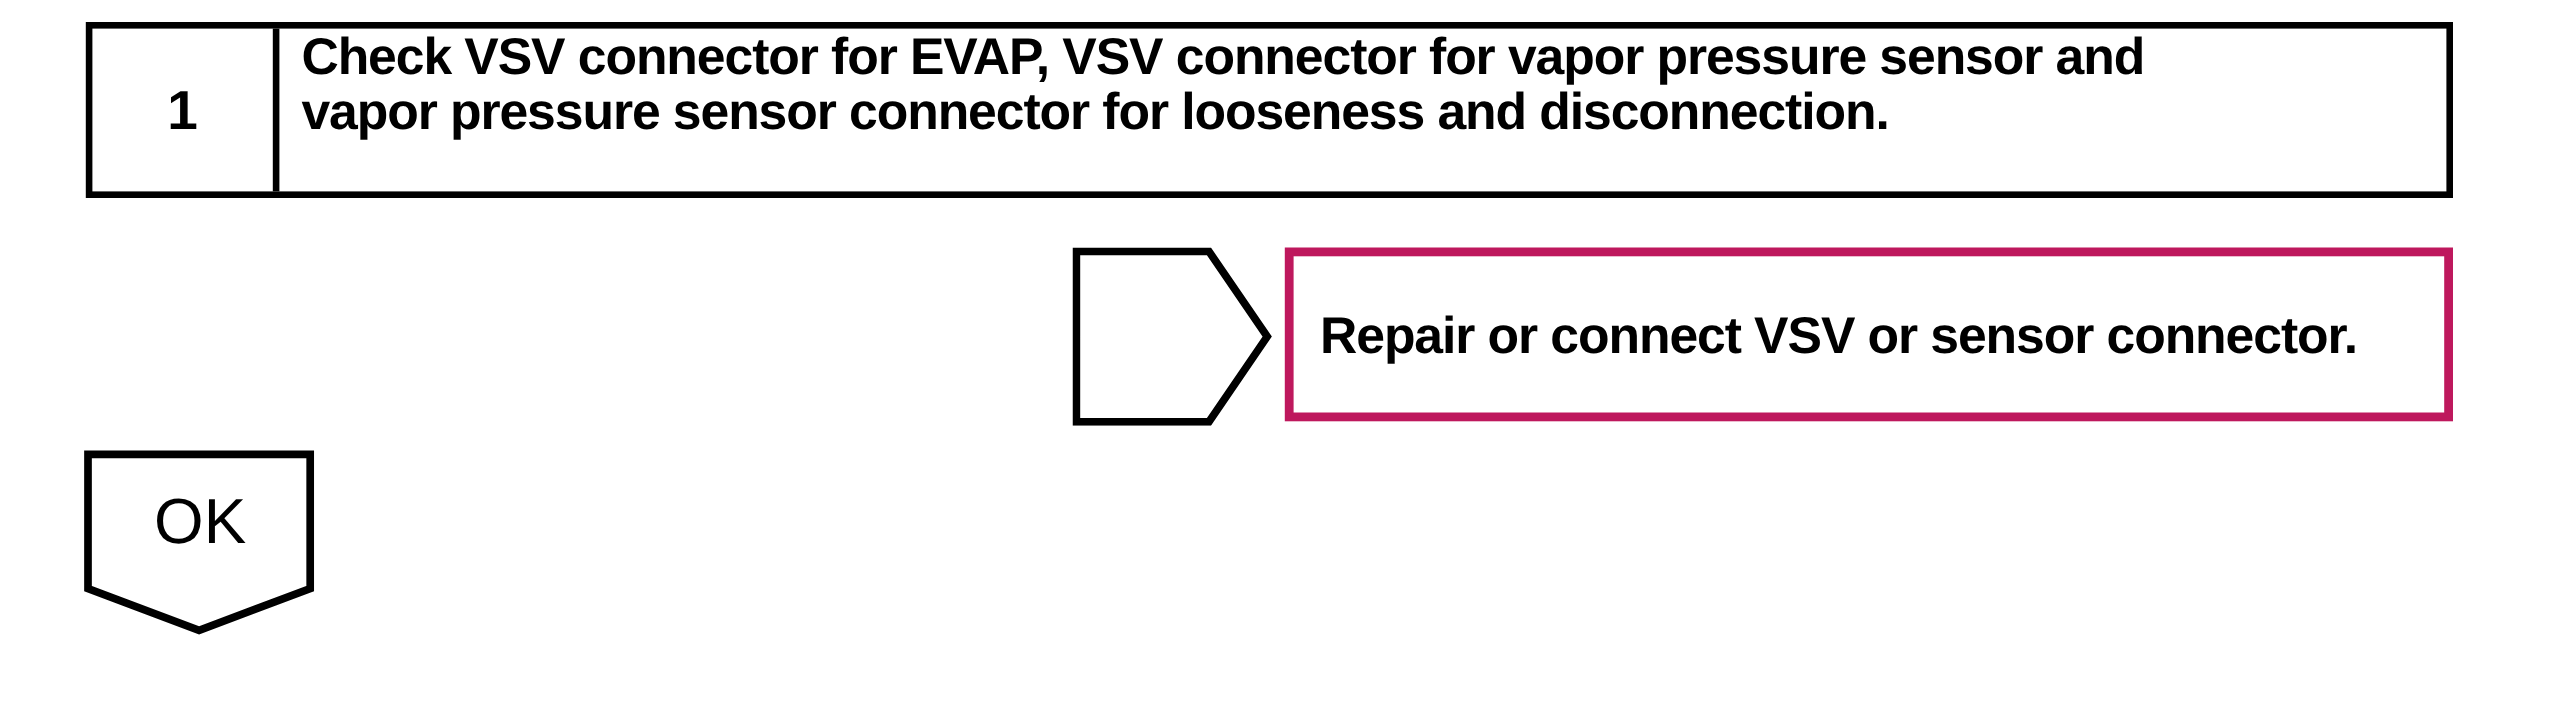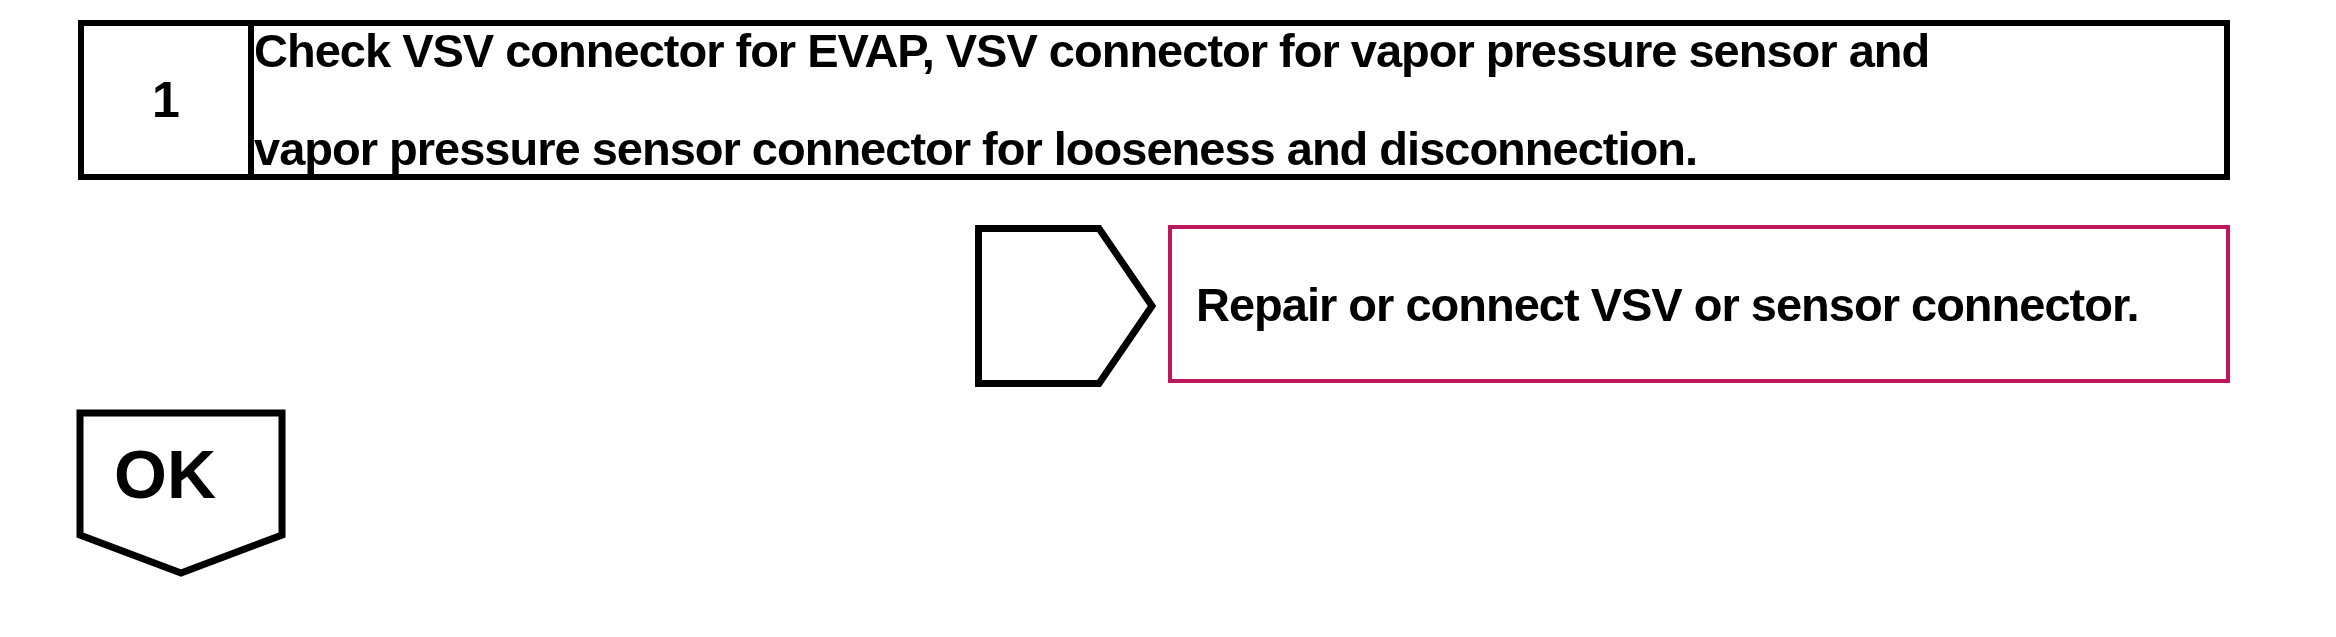--- a/index.html
+++ b/index.html
@@ -37,21 +37,22 @@
     display: flex;
     align-items: center;
     justify-content: center;
     font-size: 50px;
     font-weight: bold;
   }
   .step-text {
     flex: 1 1 auto;
     display: flex;
     flex-direction: column;
-    justify-content: space-between;
+    justify-content: flex-start;
+    padding-left: 20px;
     padding-right: 8px;
     font-size: 47px;
     font-weight: bold;
     line-height: 50px;
     letter-spacing: -1px;
     overflow: hidden;
   }
   .step-text .line {
     white-space: nowrap;
   }
@@ -78,21 +79,21 @@
     letter-spacing: 0px;
   }
 
   
   .action-box {
     position: absolute;
     left: 1168px;
     top: 225px;
     width: 1062px;
     height: 158px;
-    border: 4px solid #be185d;
+    border: 8px solid #be185d;
     box-sizing: border-box;
     display: flex;
     align-items: center;
     padding-left: 24px;
     padding-right: 10px;
     font-size: 47px;
     font-weight: bold;
     letter-spacing: -1px;
     background: #fff;
     white-space: nowrap;
@@ -102,29 +103,29 @@
   
   .ok-shape {
     position: absolute;
     left: 76px;
     top: 409px;
     width: 210px;
     height: 170px;
   }
   .ok-label {
     position: absolute;
-    left: 60px;
+    left: 77px;
     top: 409px;
     width: 210px;
     height: 130px;
     display: flex;
     align-items: center;
     justify-content: center;
-    font-size: 68px;
-    font-weight: bold;
+    font-size: 58px;
+    font-weight: normal;
   }
 </style>
 </head>
 <body>
 
 <div class="canvas">
 
   <div class="step-box">
     <div class="step-number">1</div>
     <div class="step-text">

